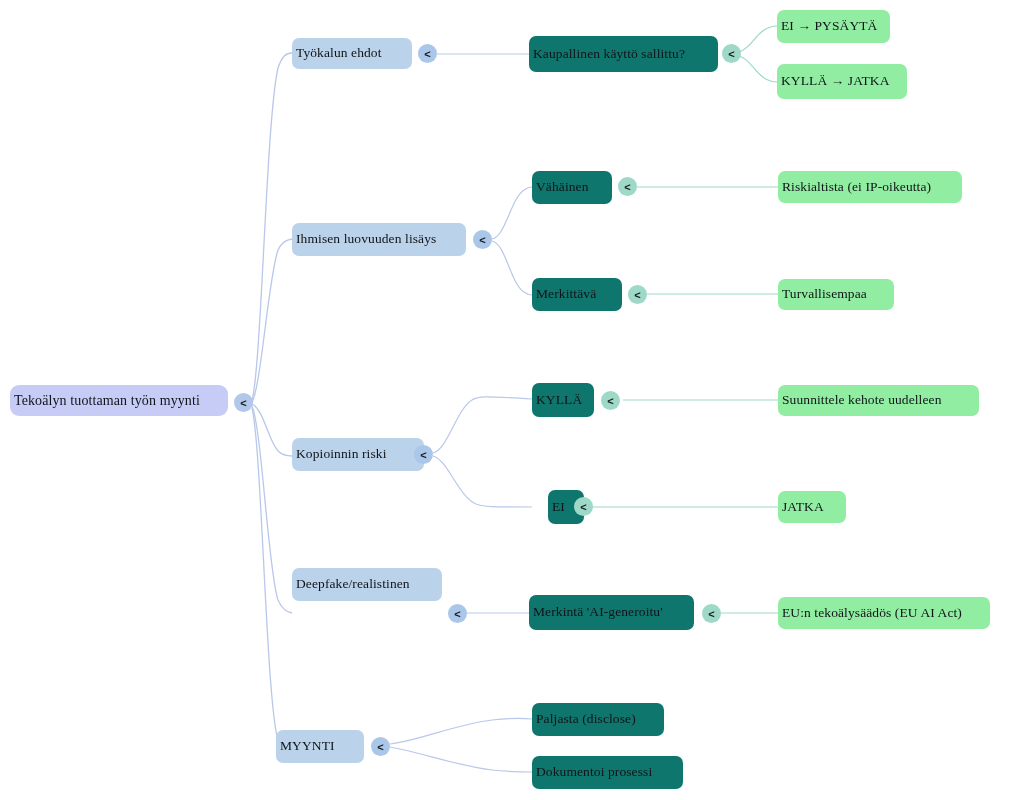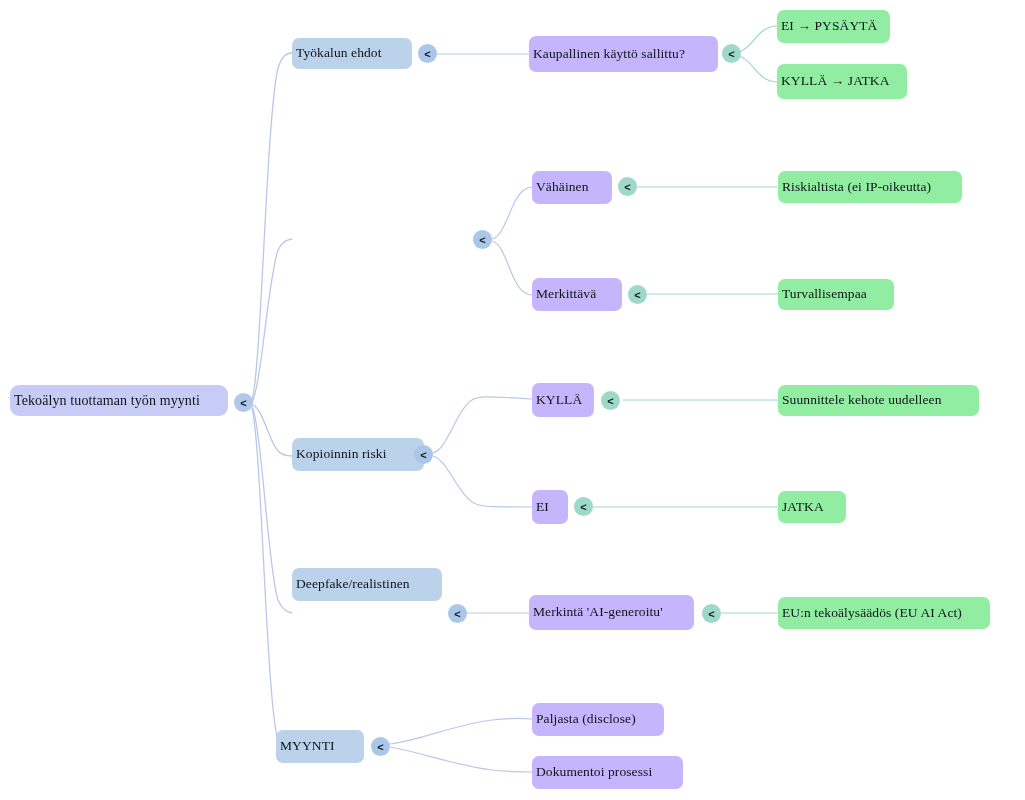--- a/index.html
+++ b/index.html
@@ -41,21 +41,21 @@
   }
   .node.root {
     background: #c7ccf7;
     border-radius: 9px;
     font-size: 14px;
   }
   .node.lvl1 {
     background: #bad2ea;
   }
   .node.lvl2 {
-    background: #c4b5fd;
+    background: #0f766e;
   }
   .node.lvl3 {
     background: #90eda1;
   }
   .toggle {
     position: absolute;
     width: 19px;
     height: 19px;
     border-radius: 50%;
     display: flex;
@@ -137,20 +137,23 @@
     <span class="chev">&lt;</span>
   </div>
 
   <div class="node lvl3" style="left:777px; top:10px; width:113px; height:33px;">
     <span>EI → PYSÄYTÄ</span>
   </div>
   <div class="node lvl3" style="left:777px; top:64px; width:130px; height:35px;">
     <span>KYLLÄ → JATKA</span>
   </div>
 
+  <div class="node lvl1" style="left:292px; top:223px; width:174px; height:33px;">
+    <span>Ihmisen luovuuden lisäys</span>
+  </div>
   <div class="toggle blue" style="left:473px; top:230px;">
     <span class="chev">&lt;</span>
   </div>
 
   <div class="node lvl2" style="left:532px; top:171px; width:80px; height:33px;">
     <span>Vähäinen</span>
   </div>
   <div class="toggle teal" style="left:618px; top:177px;">
     <span class="chev">&lt;</span>
   </div>
@@ -178,21 +181,21 @@
   <div class="node lvl2" style="left:532px; top:383px; width:62px; height:34px;">
     <span>KYLLÄ</span>
   </div>
   <div class="toggle teal" style="left:601px; top:391px;">
     <span class="chev">&lt;</span>
   </div>
   <div class="node lvl3" style="left:778px; top:385px; width:201px; height:31px;">
     <span>Suunnittele kehote uudelleen</span>
   </div>
 
-  <div class="node lvl2" style="left:532px; top:490px; width:36px; height:34px;">
+  <div class="node lvl2" style="left:548px; top:490px; width:36px; height:34px;">
     <span>EI</span>
   </div>
   <div class="toggle teal" style="left:574px; top:497px;">
     <span class="chev">&lt;</span>
   </div>
   <div class="node lvl3" style="left:778px; top:491px; width:68px; height:32px;">
     <span>JATKA</span>
   </div>
 
   <div class="node lvl1" style="left:292px; top:568px; width:150px; height:33px;">

